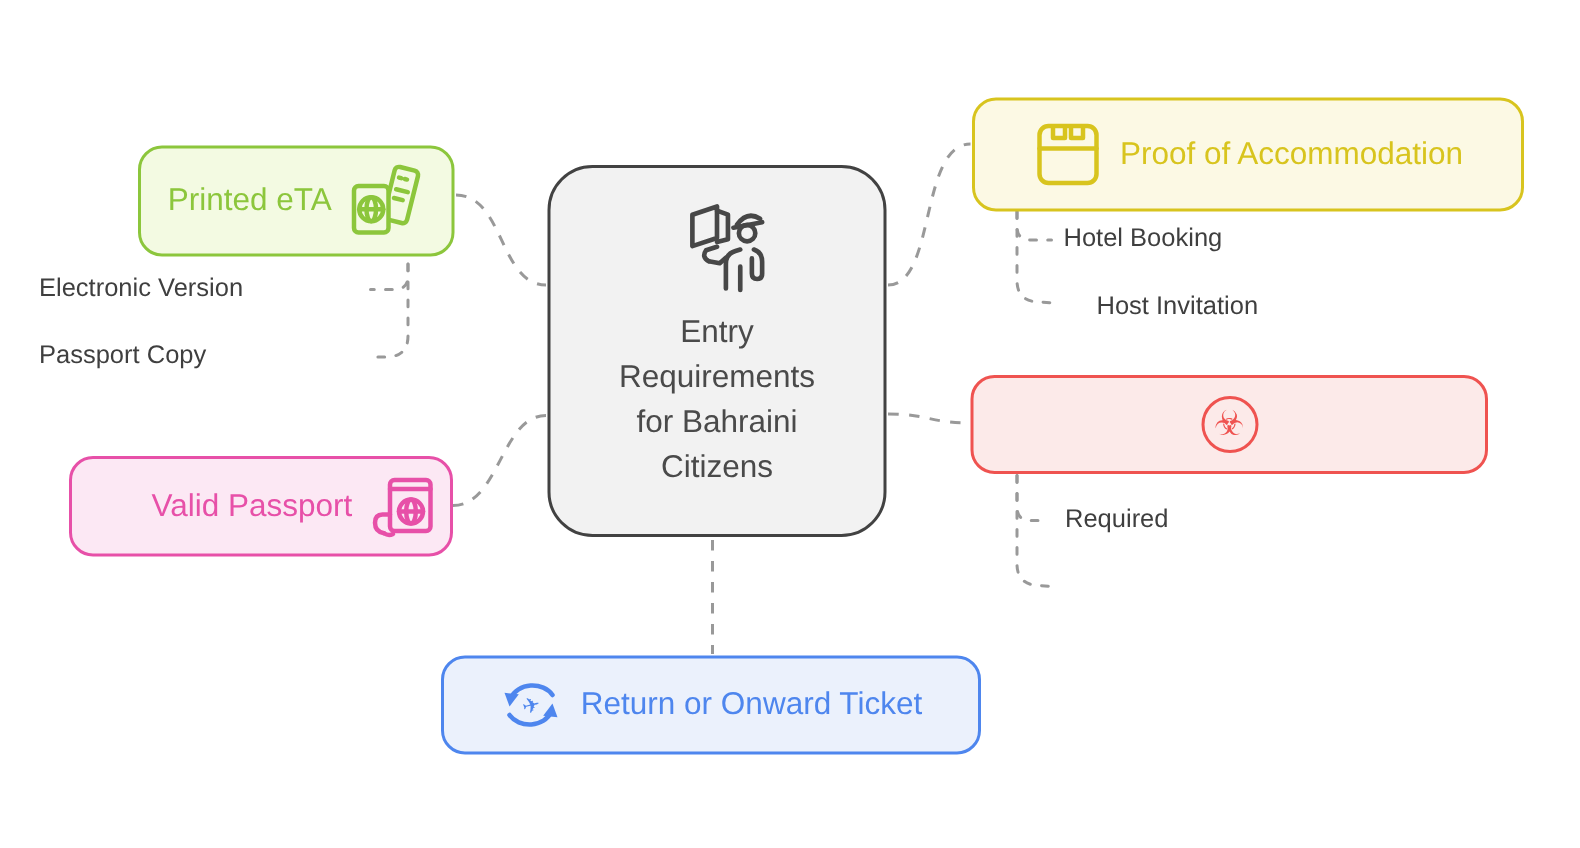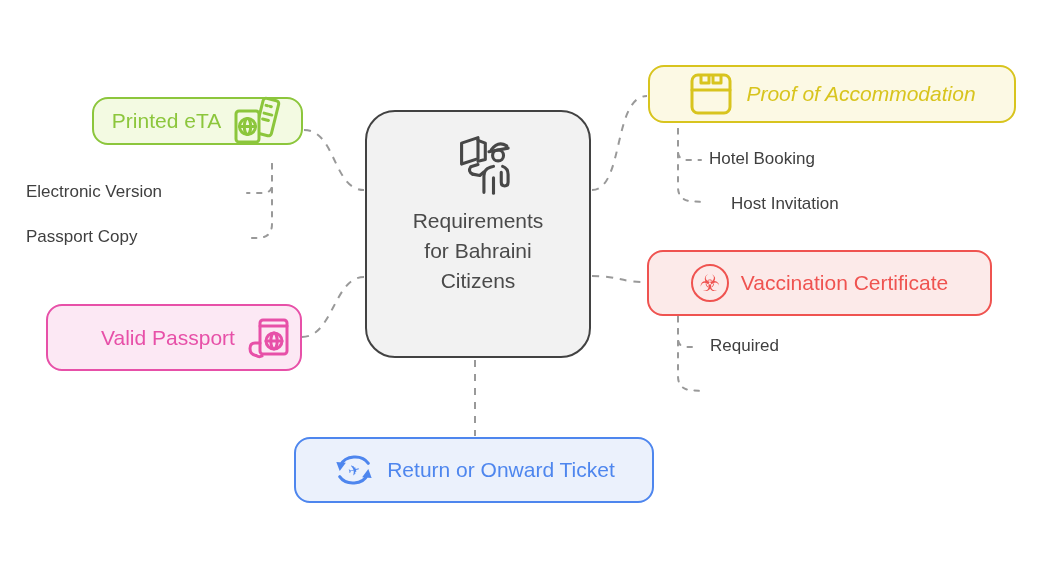--- a/index.html
+++ b/index.html
@@ -72,27 +72,28 @@
           <circle cx="62" cy="23.5" r="6"></circle>
           <path d="M34,44 Q28.5,41 32,36 L40,33.5"></path>
           <path d="M34,44 L42,45.5 L46.5,41.5"></path>
           <path d="M46.5,64 L46.5,46 Q46.5,38.5 53.5,36.5 L57,35.5"></path>
           <path d="M67,35.5 Q73,37.5 73,44.5 L73,53 Q73,57 69.3,57 Q65.5,57 65.5,53 L65.5,42"></path>
           <path d="M57,65 L57,48"></path>
         </g>
       </svg>
     </span>
     <div class="center-text">
+      <div>Entry</div>
       <div>Requirements</div>
       <div>for Bahraini</div>
       <div>Citizens</div>
     </div>
   </div>
 
-  <div class="node branch green" style="left:92px; top:97px; width:211px; height:48px;">
+  <div class="node branch green" style="left:92px; top:97px; width:211px; height:74px;">
     <span>Printed eTA</span>
     <span class="bicon">
       <svg width="50" height="50" viewBox="0 0 50 50">
         <g stroke="#8CC63C" stroke-width="3" fill="none" stroke-linecap="round" stroke-linejoin="round">
           <g transform="rotate(14 34 22)">
             <rect x="26" y="3" width="16" height="36" rx="3"></rect>
             <line x1="30" y1="10" x2="38" y2="10" stroke-dasharray="1.5 2.5"></line>
             <line x1="30" y1="18" x2="38" y2="18"></line>
             <line x1="30" y1="24" x2="36" y2="24"></line>
           </g>
@@ -117,41 +118,40 @@
           <circle cx="27" cy="25" r="8"></circle>
           <ellipse cx="27" cy="25" rx="3.2" ry="8"></ellipse>
           <path d="M19,25 H35"></path>
           <path d="M13,27 H8 Q3,27 3,32.5 Q3,38.5 9,39.5"></path>
           <path d="M9,39.5 Q12,41.5 15,40"></path>
         </g>
       </svg>
     </span>
   </div>
 
-  <div class="node branch yellow" style="left:648px; top:65px; width:368px; height:58px;font-style:italic;">
+  <div class="node branch yellow" style="left:648px; top:65px; width:368px; height:76px;">
     <span class="bicon">
       <svg width="46" height="46" viewBox="0 0 46 46">
         <g stroke="#D8C41E" stroke-width="3" fill="none" stroke-linecap="round" stroke-linejoin="round">
           <rect x="4" y="4" width="38" height="38" rx="6"></rect>
           <path d="M4,19 H42"></path>
           <path d="M13,4.5 V12 H21 V4.5"></path>
           <path d="M25,4.5 V12 H33 V4.5"></path>
         </g>
       </svg>
     </span>
     <span>Proof of Accommodation</span>
   </div>
   <div class="child-label" style="left:709px; top:149px;">Hotel Booking</div>
   <div class="child-label" style="left:731px; top:194px;text-align:center;">Host Invitation</div>
 
   <div class="node branch red" style="left:647px; top:250px; width:345px; height:66px;">
     <span class="bicon bio-badge">
       <span>☣</span>
     </span>
-    <span>Vaccination Certificate</span>
   </div>
   <div class="child-label" style="left:710px; top:336px;">Required</div>
 
   <div class="node branch blue" style="left:294px; top:437px; width:360px; height:66px;">
     <span class="bicon">
       <svg width="42" height="42" viewBox="0 0 44 44">
         <g stroke="#4E86EE" stroke-width="3.2" fill="none" stroke-linecap="round">
           <path d="M37,15 A16,13 0 0 0 8,17"></path>
           <path d="M7,29 A16,13 0 0 0 36,27"></path>
         </g>

